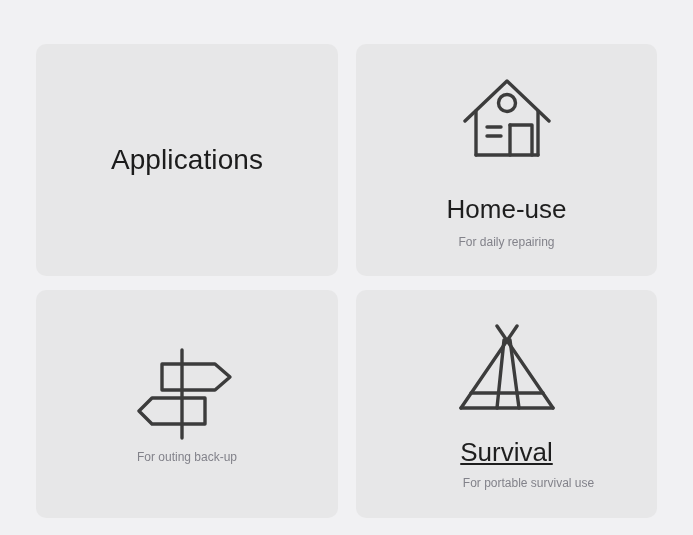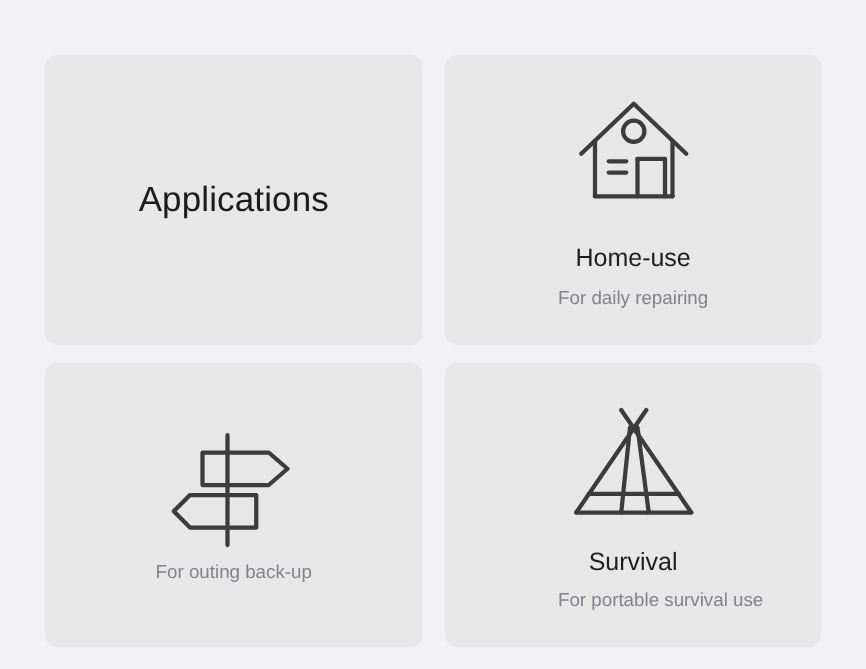--- a/index.html
+++ b/index.html
@@ -44,43 +44,43 @@
     color: #1c1c1c;
     letter-spacing: 0.1px;
     line-height: 1.2;
   }
   .icon-wrap {
     display: flex;
     align-items: center;
     justify-content: center;
   }
   .card-title {
-    font-size: 20px;
+    font-size: 26px;
     color: #1e1e1e;
     line-height: 1.25;
     white-space: nowrap;
   }
   .card-sub {
-    font-size: 15px;
+    font-size: 12px;
     color: #82828a;
     line-height: 1.3;
     white-space: nowrap;
     text-align: center;
   }
   
   .card-home .icon-wrap { margin-top: 2px; }
   .card-home .card-title { margin-top: 26px; }
   .card-home .card-sub { margin-top: 9px; }
   
   .card-outdoor .icon-wrap { margin-top: 4px; }
   .card-outdoor .card-title { margin-top: 24px; }
   .card-outdoor .card-sub { margin-top: 8px; }
   
   .card-survival .icon-wrap { margin-top: 6px; }
-  .card-survival .card-title { margin-top: 22px; }
+  .card-survival .card-title { margin-top: 22px; text-decoration: underline; }
   .card-survival .card-sub { margin-top: 8px; margin-left: 44px; }
 
   svg { display: block; }
 </style>
 </head>
 <body>
 
 <div class="grid">
 
   <div class="card card-hero">

